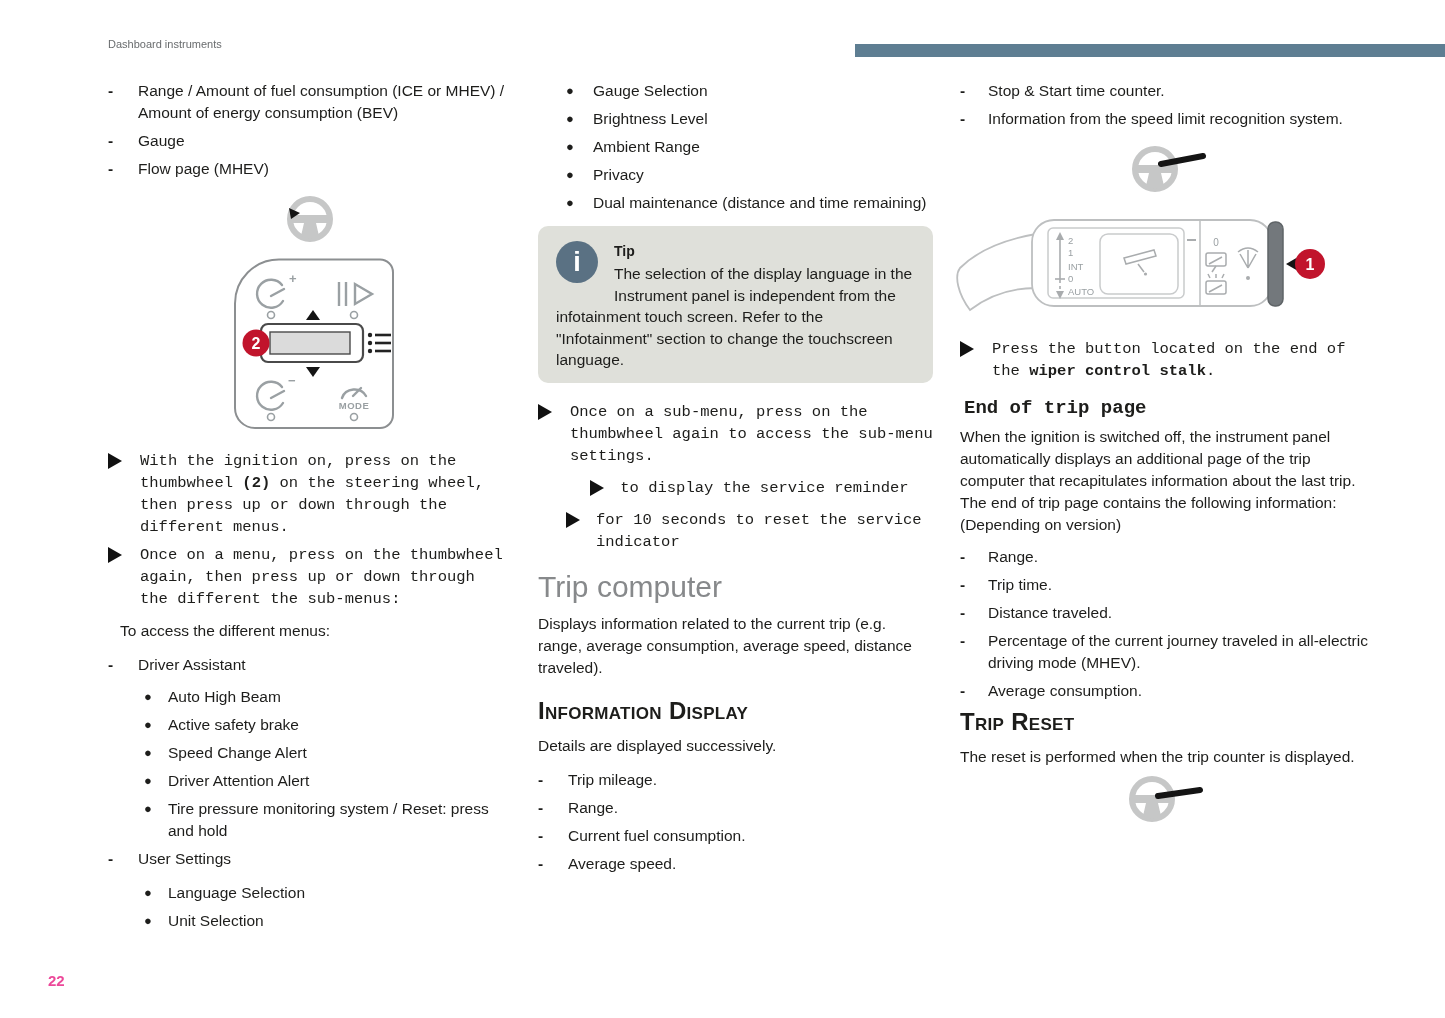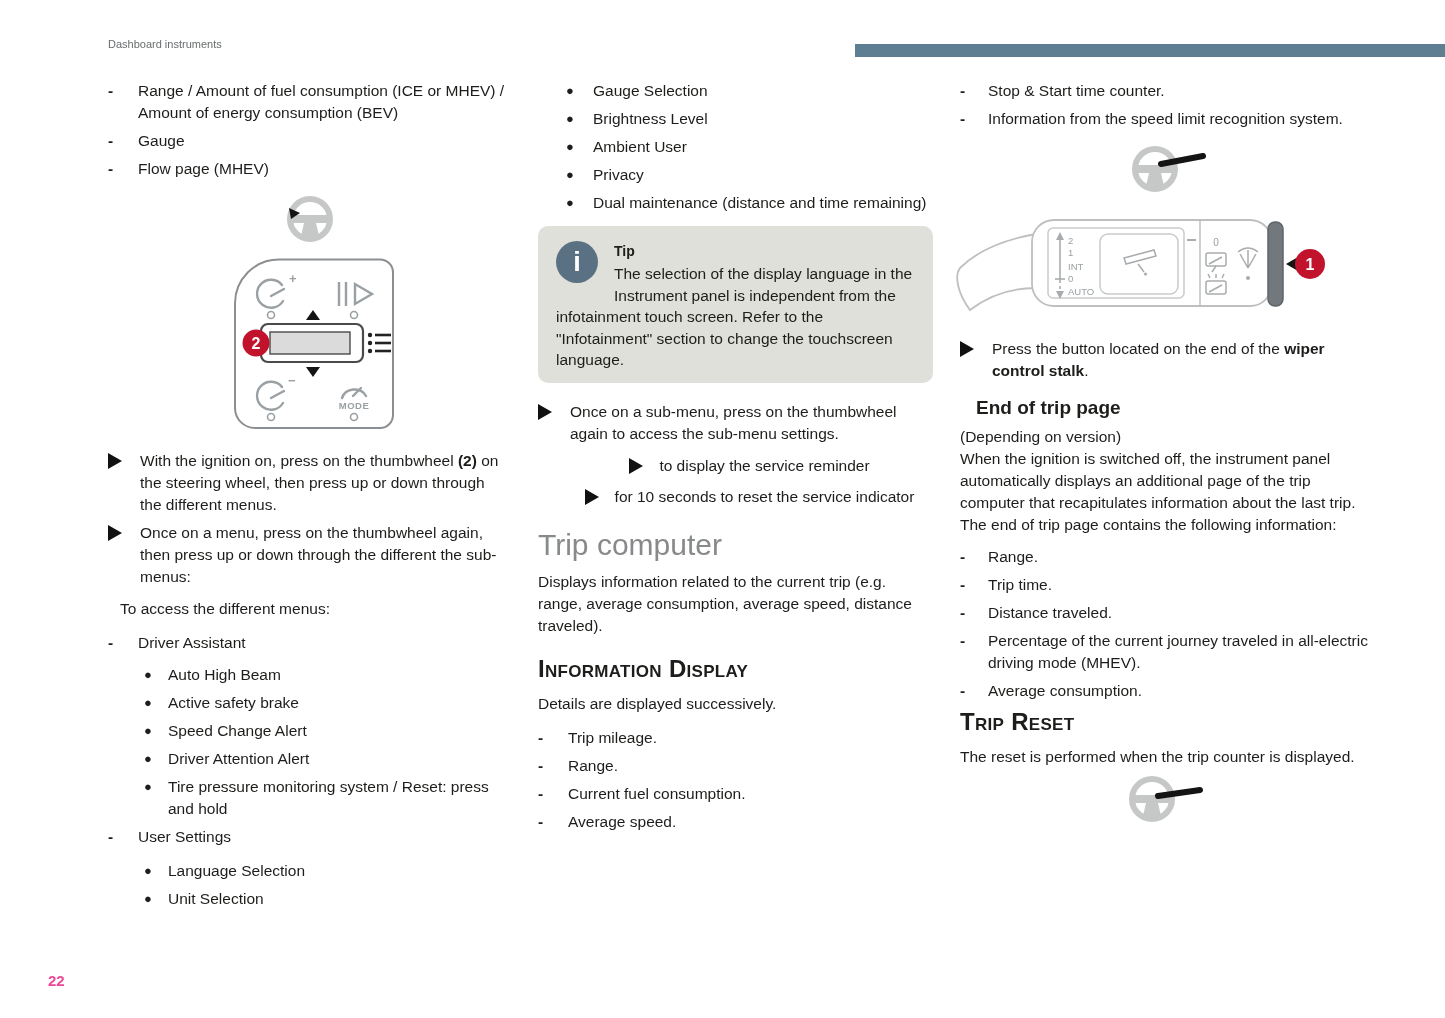--- a/index.html
+++ b/index.html
@@ -18,36 +18,36 @@
   .col3{left:960px;width:412px;}
 
   
   .dash-li{display:flex;margin-bottom:6px;}
   .dash-li .marker{flex:none;width:30px;font-weight:700;}
   .bullet-li{display:flex;margin-bottom:6px;}
   .bullet-li .marker{flex:none;width:24px;font-size:13px;}
   .col1 .bullet-li{padding-left:36px;}
   .col2 .bullet-li{padding-left:28px;}
   .col2 .bullet-li .marker{width:27px;}
-  .arrow-li{display:flex;margin-bottom:6px;}
+  .arrow-li{display:flex;margin-bottom:6px;font-family:Liberation Mono, monospace;}
   .arrow-li .tri{flex:none;width:32px;}
   .tri i{display:inline-block;width:0;height:0;border-top:8px solid transparent;
          border-bottom:8px solid transparent;border-left:14px solid #111;margin-top:3px;}
   .nested{margin-top:10px;}
   .nested .arrow-li{padding-left:28px;justify-content:center;}
   .nested .arrow-li .tri{width:30px;}
 
   .intro-line{margin:10px 12px 12px;}
   .gap-top{margin-top:12px;}
 
   
   h1.trip{font-size:30px;line-height:36px;font-weight:400;color:#87898b;margin:16px 0 8px;}
   h2.sc{font-size:24px;line-height:28px;font-weight:700;font-variant:small-caps;
         letter-spacing:.3px;margin:18px 0 10px;color:#1d1d1b;}
-  h3.bold{font-size:19px;line-height:24px;font-weight:700;margin:14px 16px 6px;}
+  h3.bold{font-size:19px;line-height:24px;font-weight:700;margin:14px 4px 6px;font-family:Liberation Mono, monospace;}
 
   
   .tipbox{background:#dfe0da;border-radius:10px;padding:13px 18px 12px;margin:12px 0 18px;}
   .tip-icon{float:left;width:42px;height:42px;border-radius:50%;background:#5a7183;color:#fff;
             text-align:center;font-size:27px;line-height:42px;font-weight:700;margin:2px 16px 4px 0;}
   .tip-title{font-weight:700;font-size:14px;line-height:24px;}
   .tip-body{line-height:21.5px;}
 
   .diag{display:block;}
   .wheel1{margin:12px 0 2px 170px;}
@@ -193,21 +193,21 @@
   <div class="bullet-li">
     <span class="marker">●</span>
     <span>Gauge Selection</span>
   </div>
   <div class="bullet-li">
     <span class="marker">●</span>
     <span>Brightness Level</span>
   </div>
   <div class="bullet-li">
     <span class="marker">●</span>
-    <span>Ambient User</span>
+    <span>Ambient Range</span>
   </div>
   <div class="bullet-li">
     <span class="marker">●</span>
     <span>Privacy</span>
   </div>
   <div class="bullet-li">
     <span class="marker">●</span>
     <span>Dual maintenance (distance and time remaining)</span>
   </div>
 
@@ -329,22 +329,22 @@
     <circle cx="356" cy="64" r="15" fill="#c1142c"></circle>
     <text x="356" y="69.5" text-anchor="middle" font-size="16" font-weight="700" fill="#ffffff">1</text>
   </svg>
 
   <div class="arrow-li" style="margin-top:16px;">
     <span class="tri"><i></i></span>
     <span><span>Press the button located on the end of the </span><b>wiper control stalk</b><span>.</span></span>
   </div>
 
   <h3 class="bold">End of trip page</h3>
+  <p class="para">When the ignition is switched off, the instrument panel automatically displays an additional page of the trip computer that recapitulates information about the last trip. The end of trip page contains the following information:</p>
   <p class="para">(Depending on version)</p>
-  <p class="para">When the ignition is switched off, the instrument panel automatically displays an additional page of the trip computer that recapitulates information about the last trip. The end of trip page contains the following information:</p>
 
   <div style="margin-top:10px;">
     <div class="dash-li">
       <span class="marker" style="width:28px;">-</span>
       <span>Range.</span>
     </div>
     <div class="dash-li">
       <span class="marker" style="width:28px;">-</span>
       <span>Trip time.</span>
     </div>

